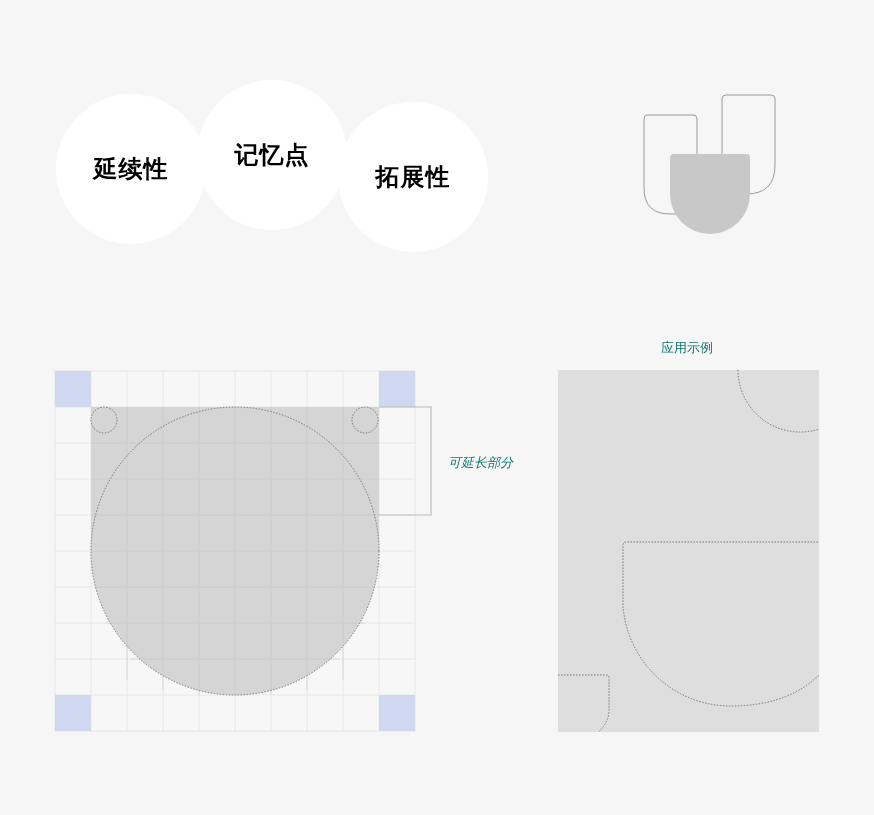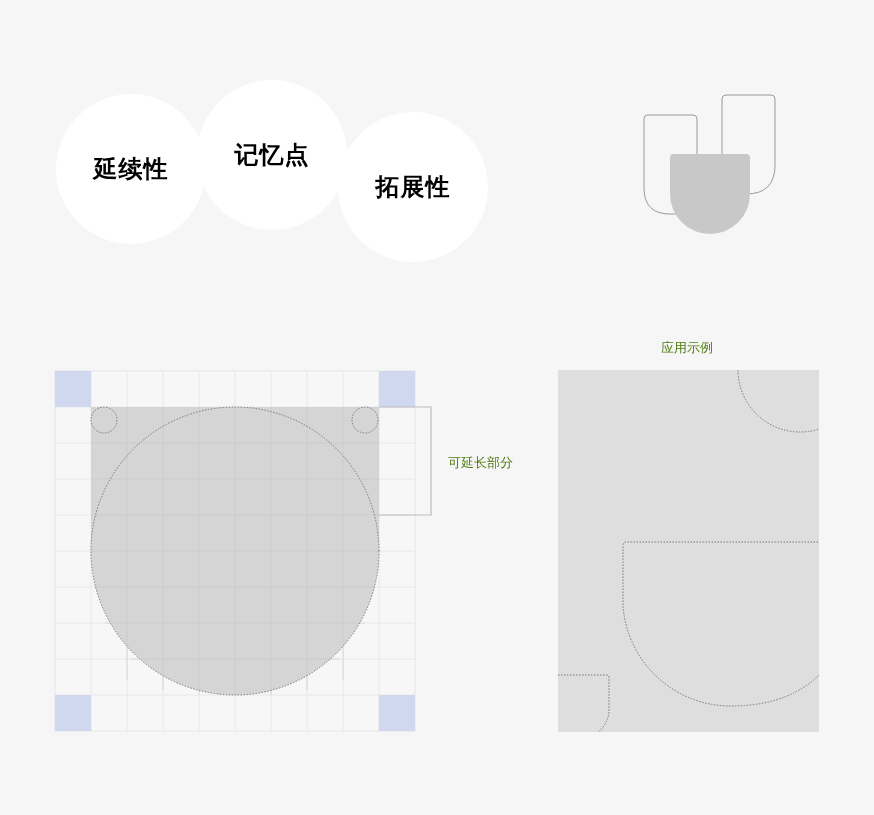--- a/index.html
+++ b/index.html
@@ -1,30 +1,30 @@
 <!DOCTYPE html>
 <html><head>
 <meta charset="utf-8">
 <style>
   html,body{margin:0;padding:0;}
   body{width:874px;height:815px;background:#f6f6f6;position:relative;overflow:hidden;font-family:"DejaVu Sans","Liberation Sans",sans-serif;}
   .circle{position:absolute;width:150px;height:150px;border-radius:50%;background:#ffffff;display:flex;align-items:center;justify-content:center;font-size:24px;font-weight:bold;color:#000000;letter-spacing:1px;}
-  .label{position:absolute;font-size:13px;color:#4d7c0f;white-space:nowrap;}
+  .label{position:absolute;font-size:13px;color:#0f766e;white-space:nowrap;}
   svg{position:absolute;left:0;top:0;}
 </style>
 </head>
 <body>
 
 <div class="circle" style="left:56px;top:94px;">
   <span>延续性</span>
 </div>
 <div class="circle" style="left:197px;top:80px;">
   <span>记忆点</span>
 </div>
-<div class="circle" style="left:338px;top:112px;font-family:Liberation Mono, monospace;">
+<div class="circle" style="left:338px;top:102px;font-family:Liberation Mono, monospace;">
   <span>拓展性</span>
 </div>
 
 <svg width="874" height="815" viewBox="0 0 874 815">
 
   <path d="M647,115 L693,115 Q697,115 697,119 L697,214 L670,214 Q644,214 644,188 L644,119 Q644,115 647,115 Z" fill="none" stroke="#9a9a9a" stroke-width="1"></path>
 
   <path d="M726,95 L771,95 Q775,95 775,99 L775,165 Q775,194 746,194 L722,194 L722,99 Q722,95 726,95 Z" fill="none" stroke="#9a9a9a" stroke-width="1"></path>
 
   <path d="M674,154 L746,154 Q750,154 750,158 L750,194 A40,40 0 0 1 670,194 L670,158 Q670,154 674,154 Z" fill="#c8c8c8"></path>
@@ -82,21 +82,21 @@
 
   <g fill="none" stroke="#777" stroke-width="1" stroke-dasharray="1.5,1.5">
     <circle cx="235" cy="551" r="144"></circle>
     <circle cx="104" cy="420" r="13"></circle>
     <circle cx="365" cy="420" r="13"></circle>
   </g>
 
   <path d="M379,407 L431,407 L431,515 L379,515" fill="none" stroke="#bbbbbb" stroke-width="1.2"></path>
 </svg>
 
-<div class="label" style="left:448px;top:454px;">可延长部分</div>
+<div class="label" style="left:448px;top:454px;font-style:italic;">可延长部分</div>
 
 <div class="label" style="left:661px;top:339px;">应用示例</div>
 
 <svg width="874" height="815" viewBox="0 0 874 815">
   <defs>
     <clipPath id="exclip">
         <rect x="558" y="370" width="261" height="362"></rect>
       </clipPath>
   </defs>
   <rect x="558" y="370" width="261" height="362" fill="#dedede"></rect>

